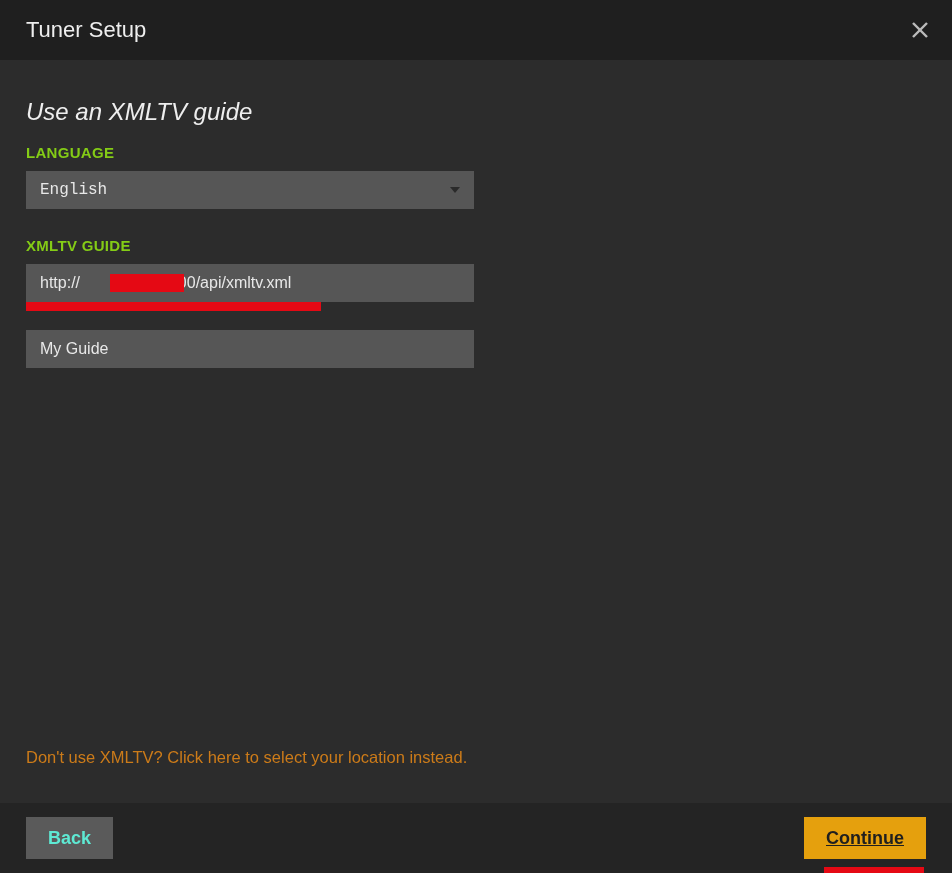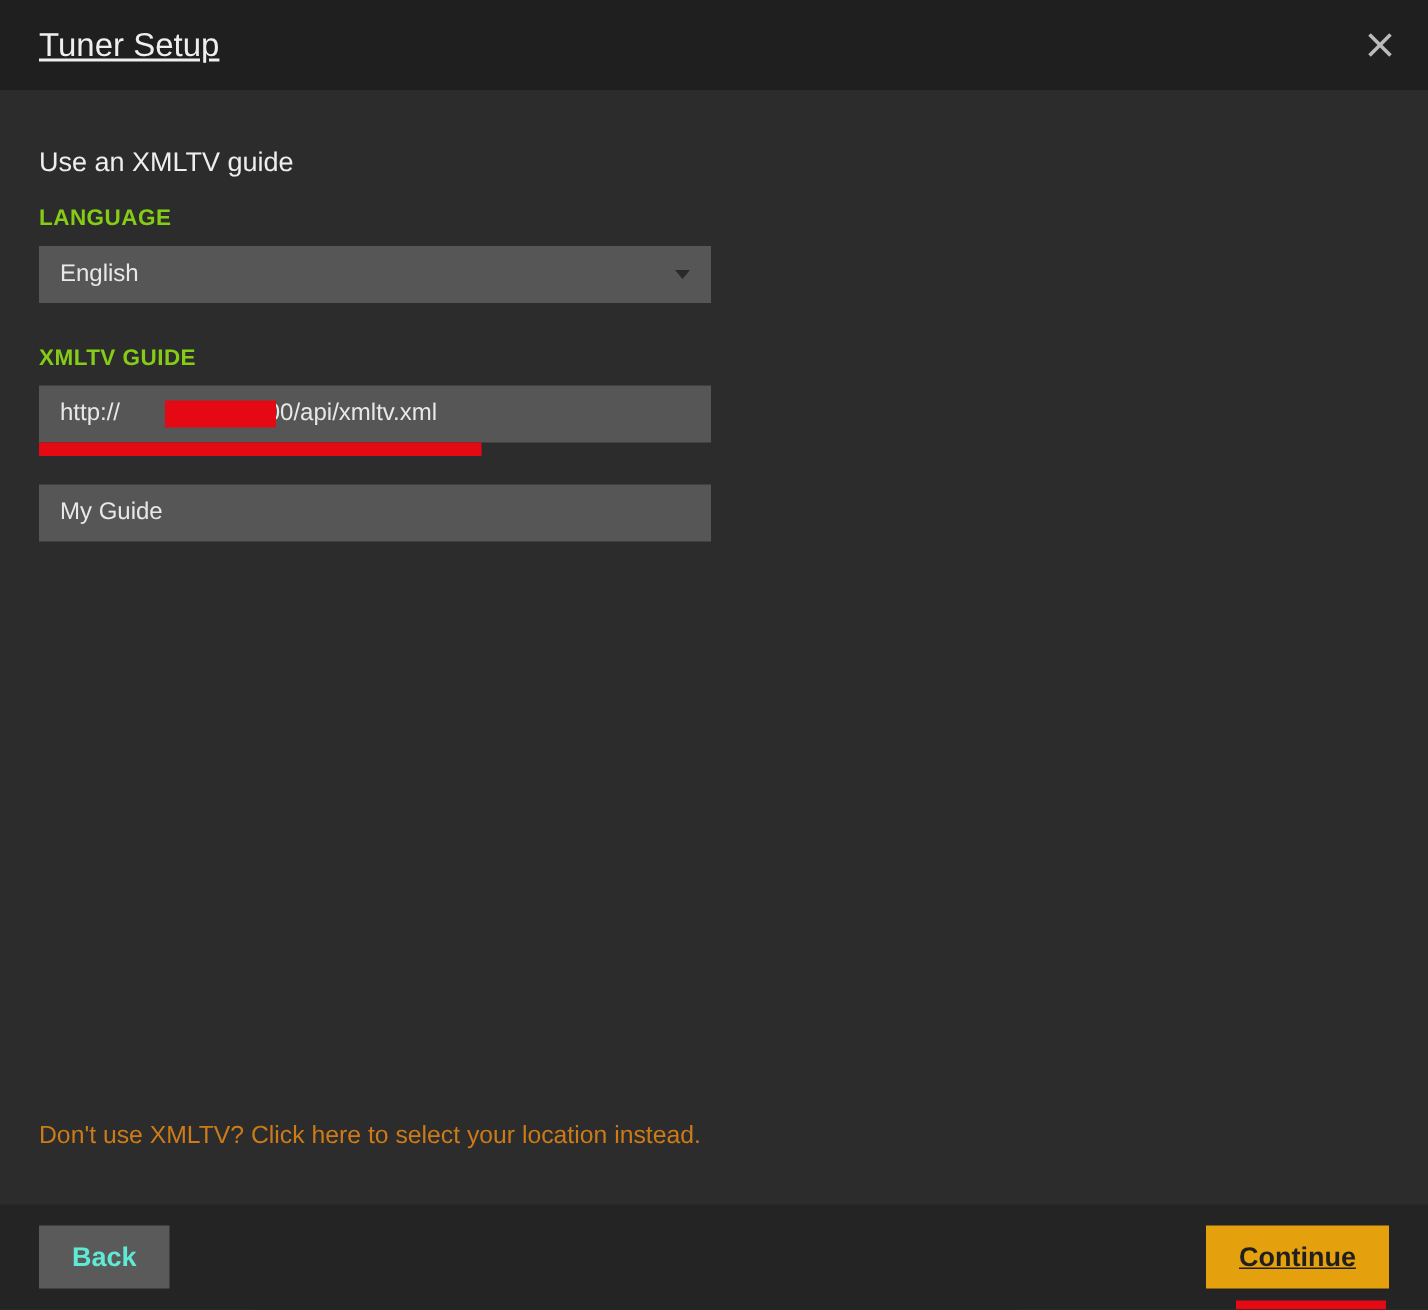--- a/index.html
+++ b/index.html
@@ -16,42 +16,42 @@
     height: 60px;
     display: flex;
     align-items: center;
     padding: 0 26px;
     position: relative;
   }
   .header-title {
     font-size: 22px;
     font-weight: 400;
     color: #eee;
-    text-decoration: underline;
   }
   .close-btn {
     position: absolute;
     right: 22px;
     top: 50%;
     transform: translateY(-50%);
     cursor: pointer;
     color: #bbb;
   }
   .close-btn svg { display: block; }
   .content {
     flex: 1;
     padding: 38px 26px 0 26px;
     background: #2c2c2c;
     position: relative;
   }
   .section-title {
-    font-size: 18px;
+    font-size: 24px;
     font-weight: 400;
     color: #eee;
     margin-bottom: 18px;
+    font-style: italic;
   }
   .section-desc {
     font-size: 16.5px;
     color: #ddd;
     line-height: 1.55;
     margin-bottom: 30px;
     max-width: 900px;
   }
   .field { margin-bottom: 28px; }
   .field-label {
@@ -70,20 +70,21 @@
     color: #e8e8e8;
     font-size: 16px;
     padding: 0 14px;
     outline: none;
   }
   .select-wrap {
     position: relative;
     display: flex;
     align-items: center;
     cursor: pointer;
+    font-family: Liberation Mono, monospace;
   }
   .select-caret {
     position: absolute;
     right: 14px;
     top: 50%;
     transform: translateY(-50%);
     width: 0; height: 0;
     border-left: 5px solid transparent;
     border-right: 5px solid transparent;
     border-top: 6px solid #2a2a2a;

